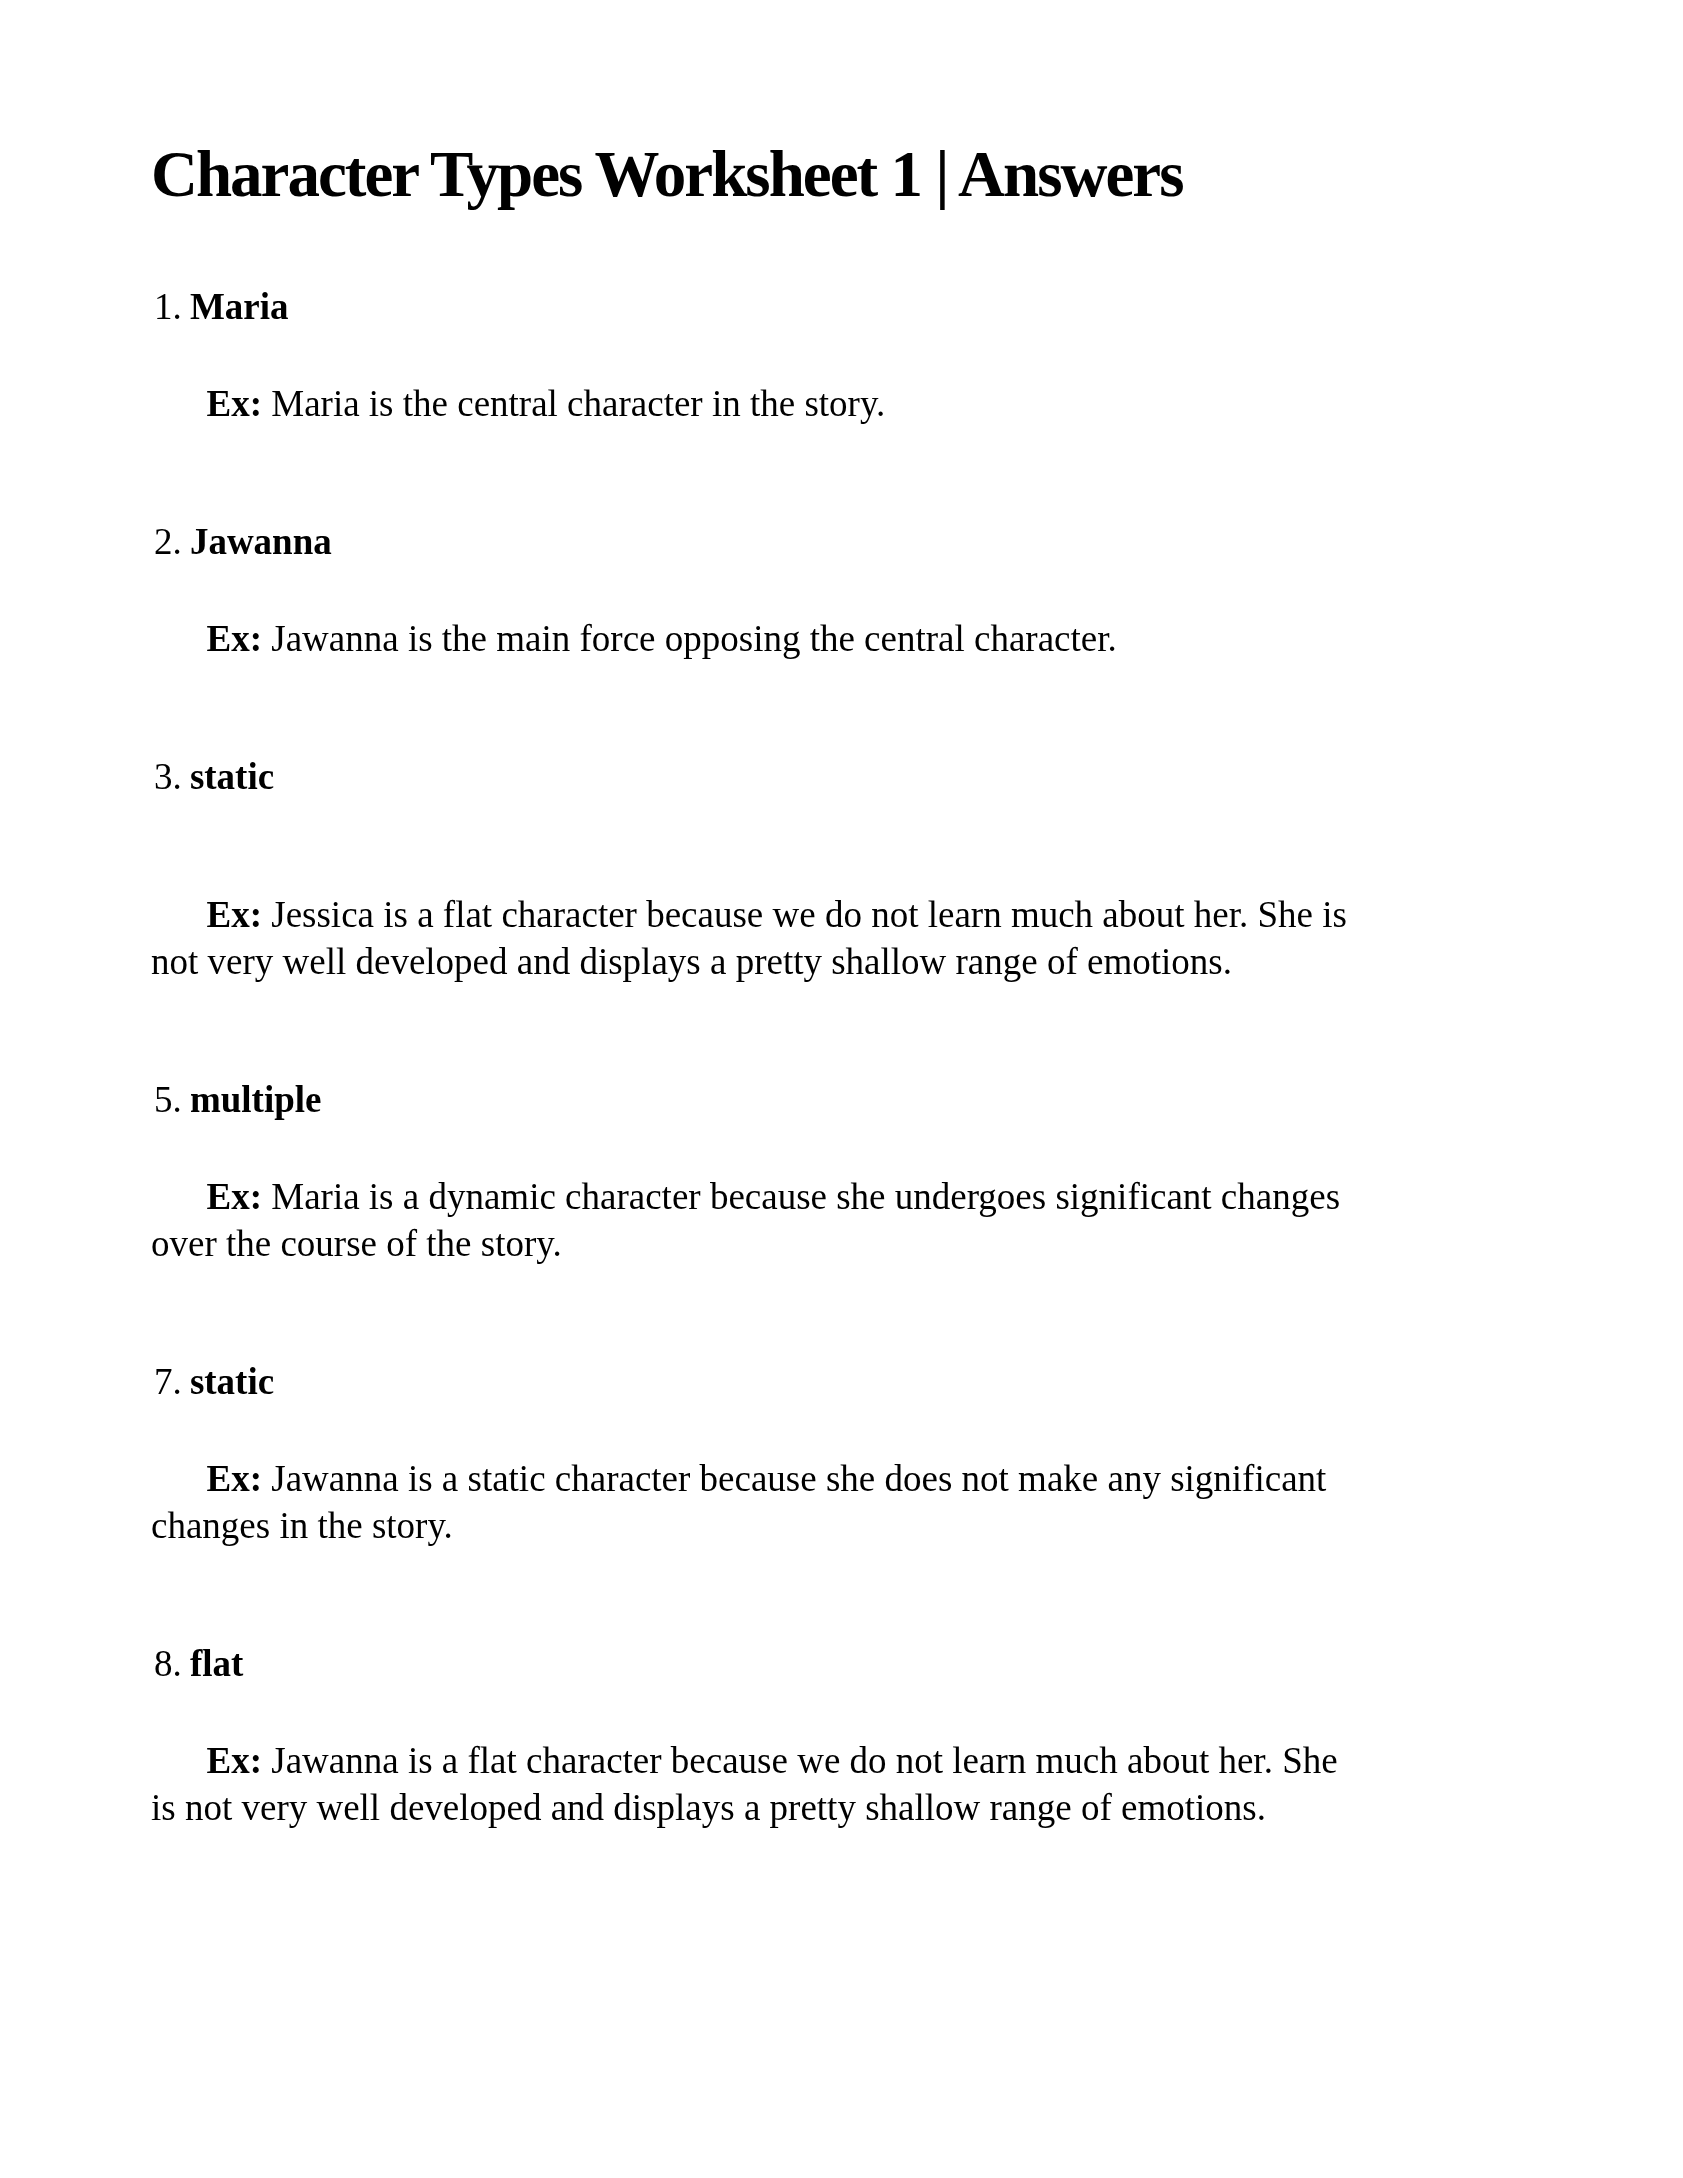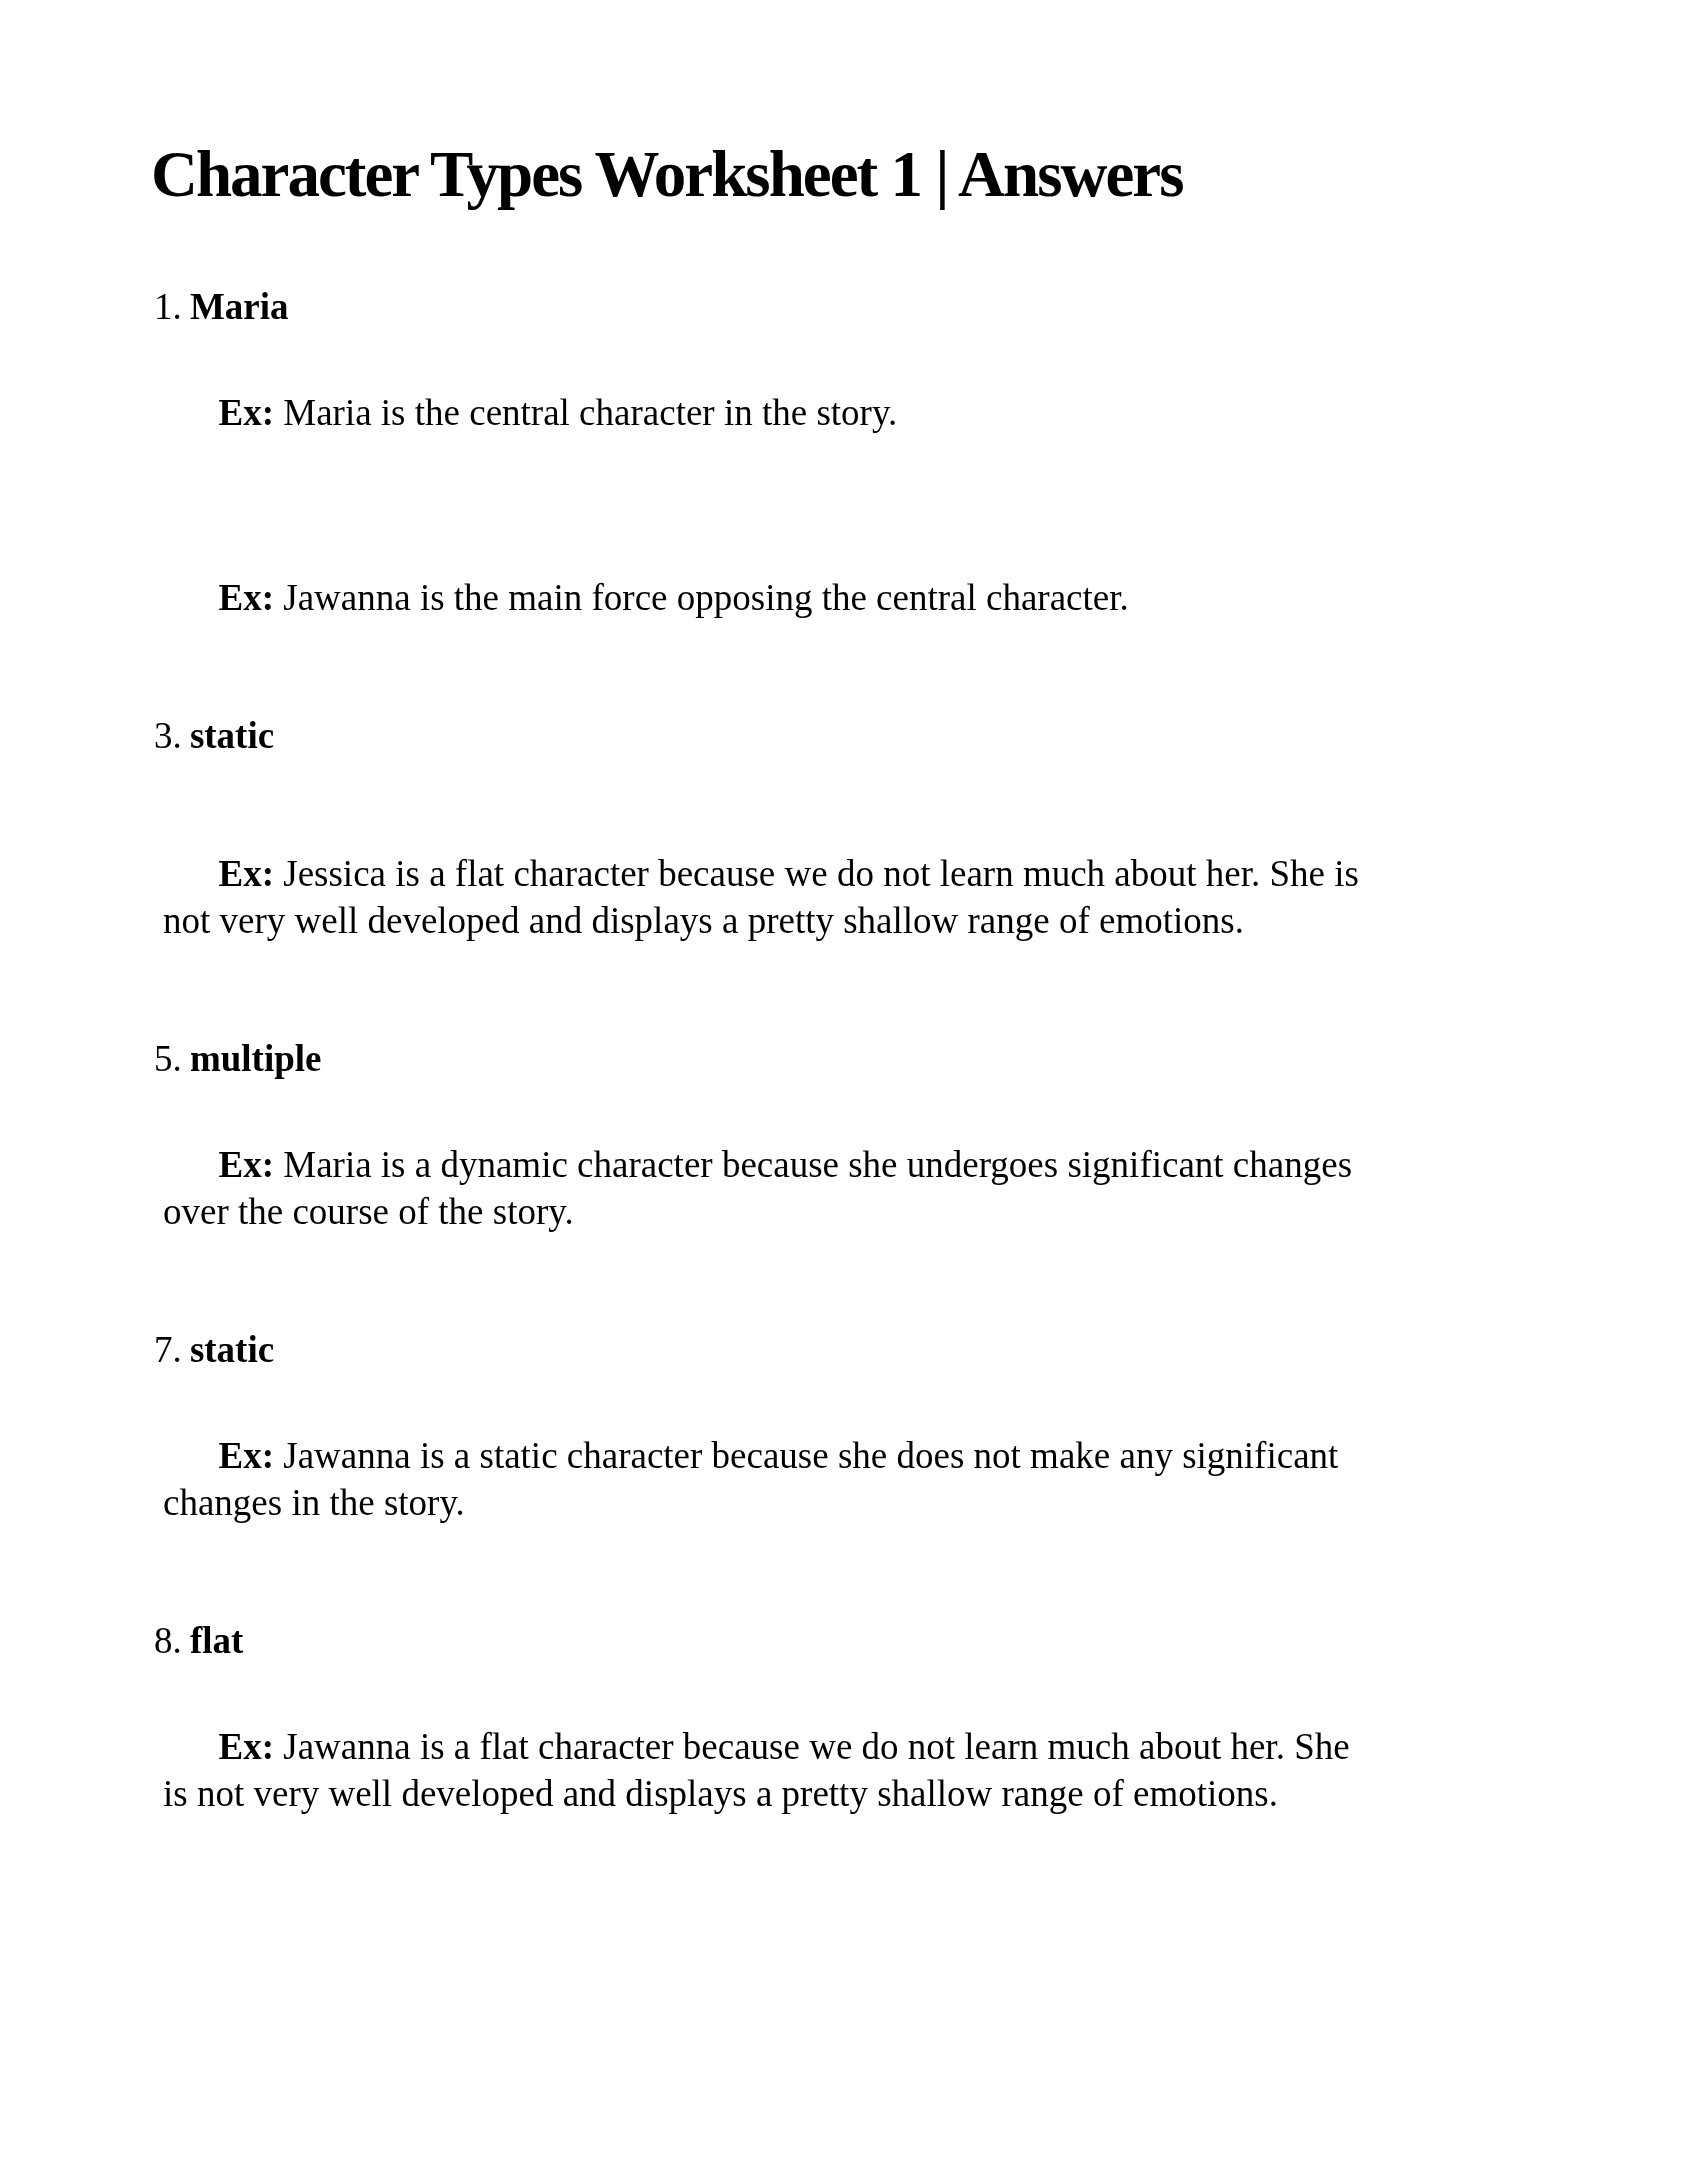--- a/index.html
+++ b/index.html
@@ -23,39 +23,42 @@
     letter-spacing: -2px;
     white-space: nowrap;
   }
   .item {
     margin: 0 0 44px 0;
     font-size: 37px;
     line-height: 47px;
   }
   .heading { margin: 3px; }
   .num { margin-right: 0.22em; }
-  .ex { margin: 12px; white-space: pre-wrap; }
+  .ex { margin: 0; white-space: pre-wrap; }
   strong { font-weight: 700; }
 </style>
 </head>
 <body>
 
 <div class="page" style="background: rgb(255, 255, 255); color: rgb(0, 0, 0);">
   <h1 class="title">Character Types Worksheet 1 | Answers</h1>
   <main class="body">
   <section class="item">
     <div class="heading">
       <span class="num">1.</span><strong class="answer">Maria</strong>
     </div>
     <p class="ex">
       <strong class="ex-label">Ex:</strong><span class="ex-body"><span> Maria is the central character in the story.</span></span>
     </p>
   </section>
 
   <section class="item">
+    <div class="heading">
+      <span class="num">2.</span><strong class="answer">Jawanna</strong>
+    </div>
     <p class="ex">
       <strong class="ex-label">Ex:</strong><span class="ex-body"><span> Jawanna is the main force opposing the central character.</span></span>
     </p>
   </section>
 
   <section class="item">
     <div class="heading">
       <span class="num">3.</span><strong class="answer">static</strong>
     </div>
   </section>

